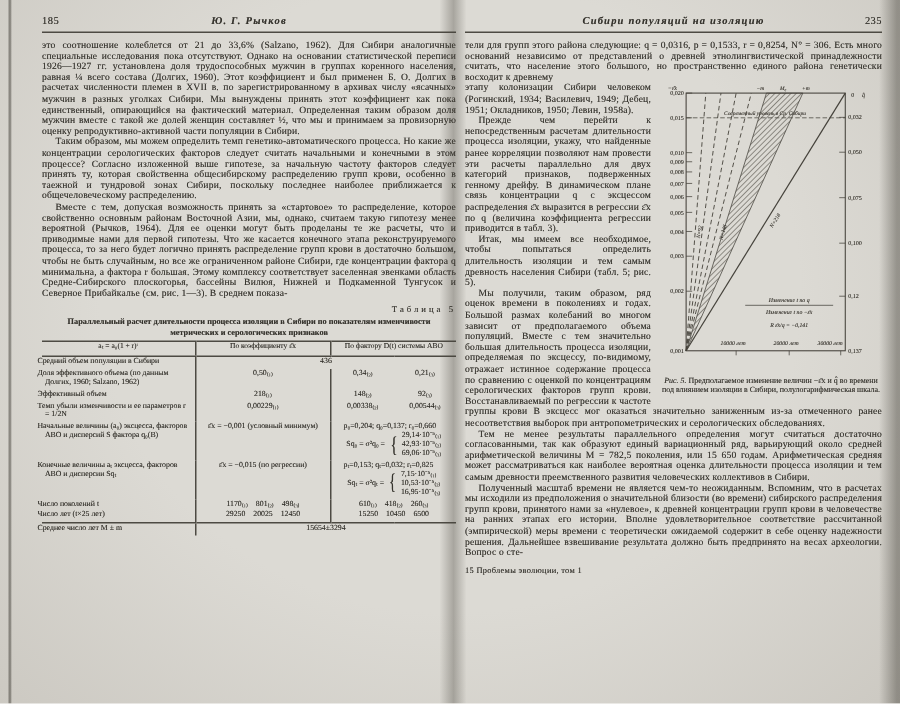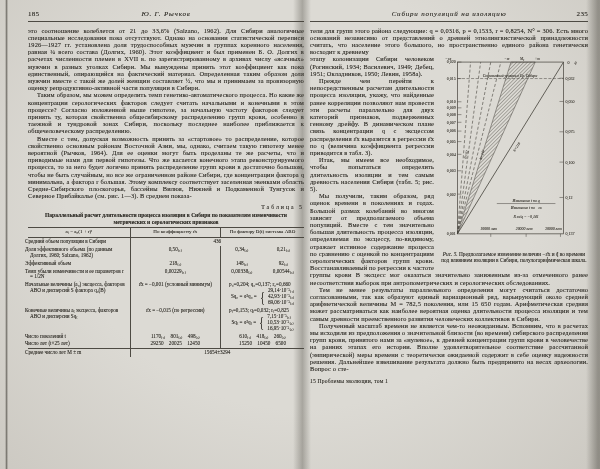--- a/index.html
+++ b/index.html
@@ -5,21 +5,21 @@
   html,body{margin:0;padding:0;}
   .scan{
     position:relative;width:600px;height:469px;overflow:hidden;
     background:radial-gradient(ellipse at 50% 42%, #dcdad4 55%, #ccc9c2 100%);
     font-family:"Liberation Serif", serif;color:#35332d;
   }
   .page{position:absolute;top:10px;text-shadow:0 0 0.3px rgba(45,42,36,0.55);}
   .left-page{left:28px;width:276px;}
   .right-page{left:310px;width:278px;}
   .runhead{display:grid;grid-template-columns:1fr auto 1fr;align-items:baseline;font-size:7px;letter-spacing:0.3px;}
-  .rh-title{font-style:italic;letter-spacing:0.8px;}
+  .rh-title{font-style:italic;letter-spacing:0.8px;font-weight:bold;}
   .pn-left{justify-self:start;}
   .pn-right{justify-self:end;}
   .rule{border-top:0.8px solid #4d4a43;margin:2.5px 0 5px 0;height:0;}
   .p{font-size:6.4px;line-height:7.2px;text-align:justify;margin:0;letter-spacing:0.12px;}
   .ind{text-indent:9px;}
   .it{font-style:italic;}
   
   .tbl-label{text-align:right;font-size:5.8px;letter-spacing:2px;margin-top:5px;}
   .tbl-title{text-align:center;font-weight:bold;font-size:5.5px;line-height:6.3px;margin:2px 10px 2px 10px;}
   table.t5{width:100%;border-collapse:collapse;font-size:5.2px;line-height:5.9px;margin-top:1px;}

